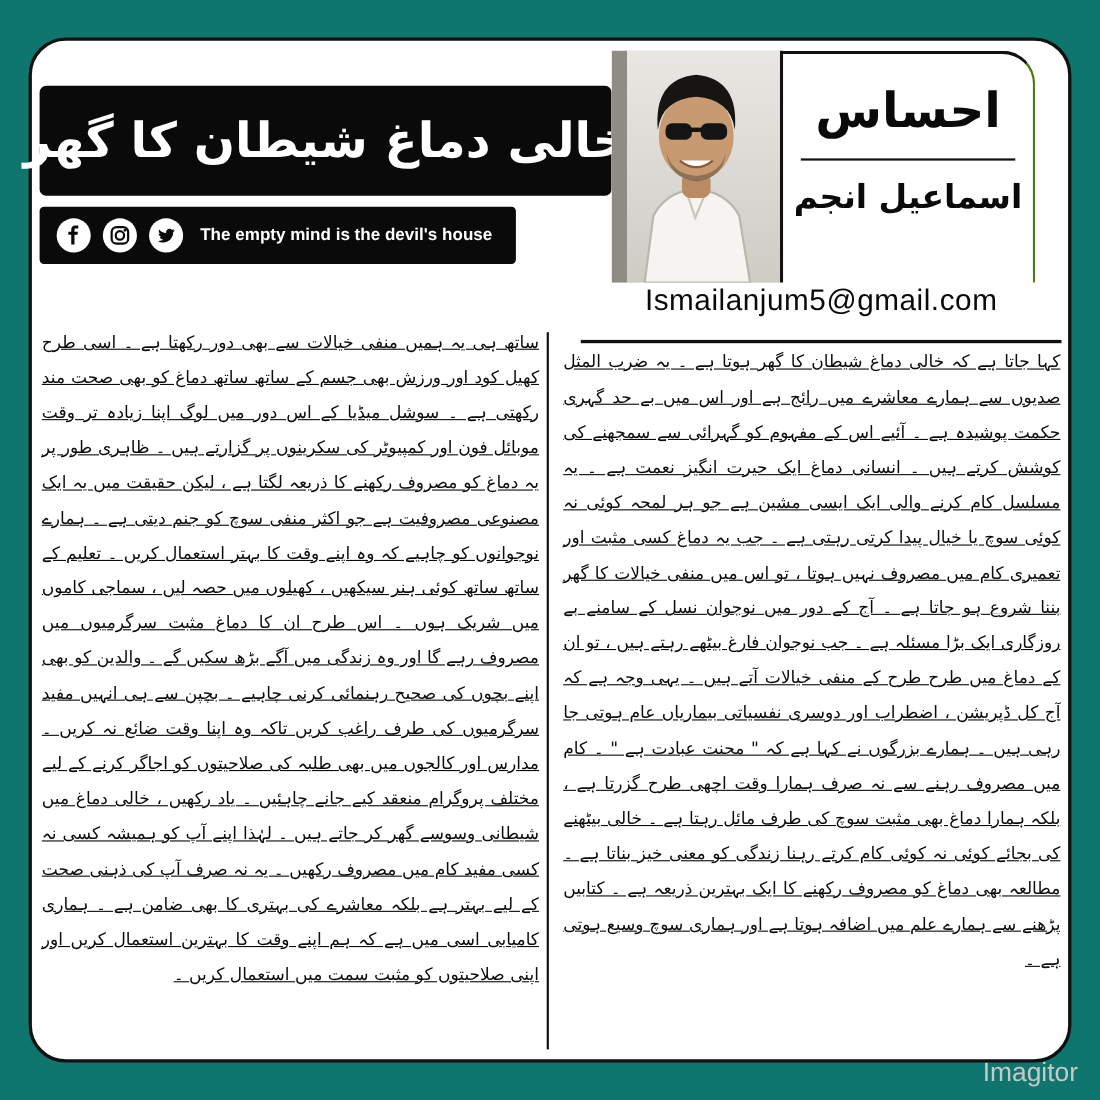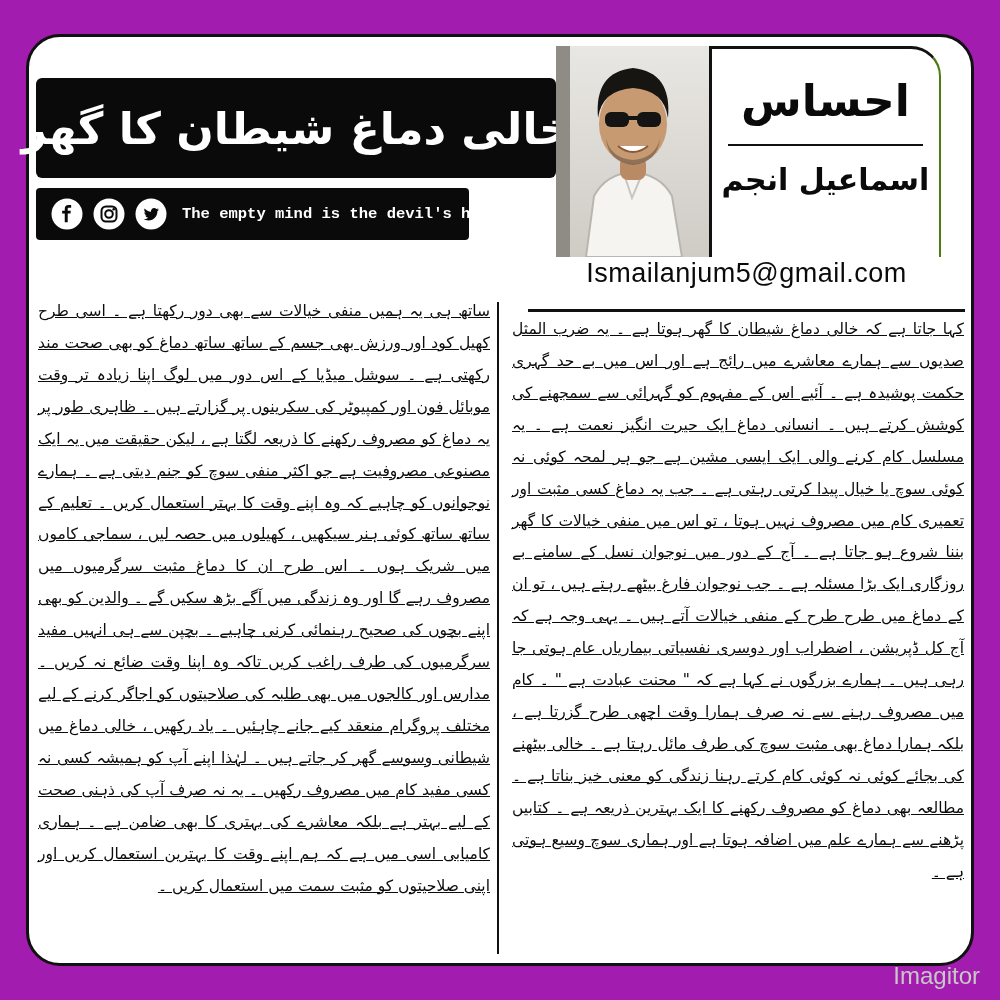--- a/index.html
+++ b/index.html
@@ -1,17 +1,17 @@
 <!DOCTYPE html>
 <html lang="ur"><head>
 <meta charset="utf-8">
 <style>
   html,body { margin:0; padding:0; background:#ffffff; }
   .canvas {
-    position:relative; width:1000px; height:1000px; background:#a21caf;
+    position:relative; width:1000px; height:1000px; background:#0f766e;
     font-family:"DejaVu Sans", sans-serif; overflow:hidden;
   }
   .frame {
     position:absolute; left:26px; top:34px; width:942px; height:926px;
     border:3px solid #111; border-radius:34px; background:#fff;
   }
 
   
   .headline-bar {
     position:absolute; left:36px; top:78px; width:520px; height:100px;
@@ -56,21 +56,21 @@
 
   
   .social-bar {
     position:absolute; left:36px; top:188px; width:433px; height:52px;
     background:#0a0a0a; border-radius:4px;
     display:flex; align-items:center; padding:0 10px; box-sizing:border-box;
   }
   .social-icon { width:34px; height:34px; margin:0 4px; flex:0 0 auto; cursor:pointer; }
   .tagline {
     color:#ffffff; font-size:15.5px; font-weight:bold; margin-left:10px;
-    font-family:Liberation Mono, monospace; white-space:nowrap;text-align:right;
+    font-family:Liberation Sans, sans-serif; white-space:nowrap;text-align:right;
   }
 
   
   .divider-vertical {
     position:absolute; left:497px; top:302px; width:2px; height:652px; background:#111;
   }
   .col {
     position:absolute; width:452px; direction:rtl; text-align:justify;
     font-size:15.5px; line-height:2.06; color:#0b0b0b;text-decoration:underline;
   }

